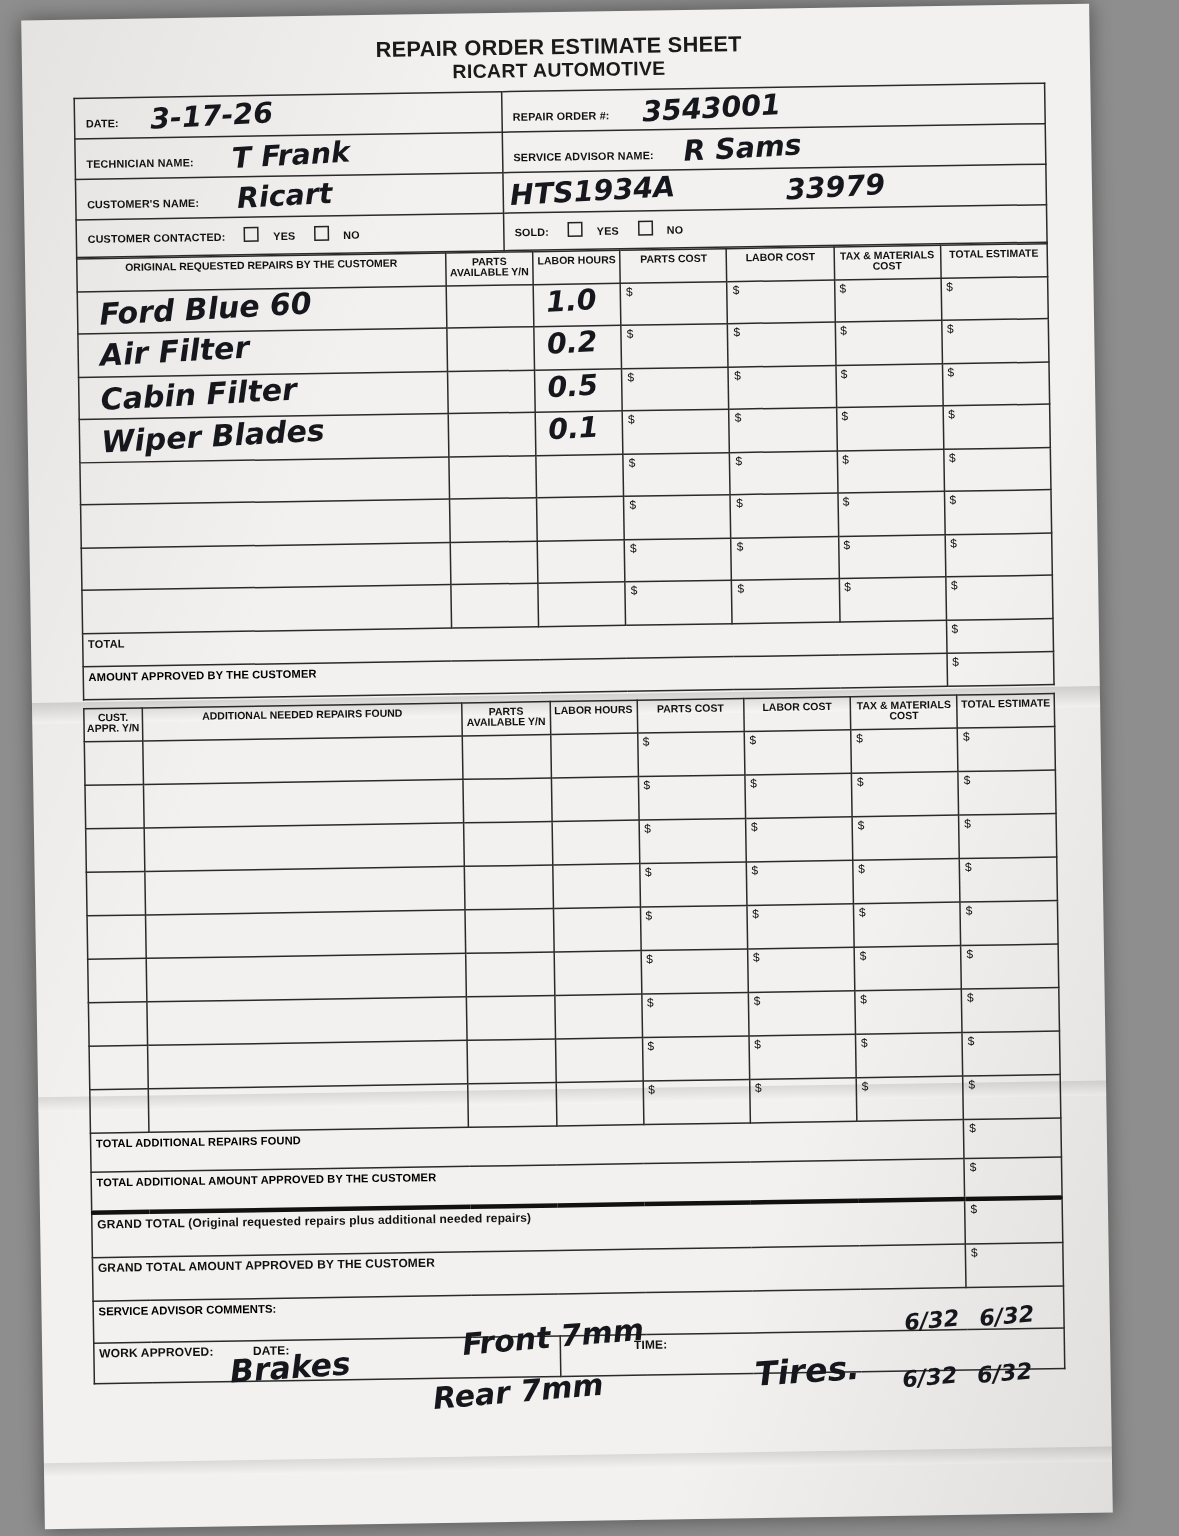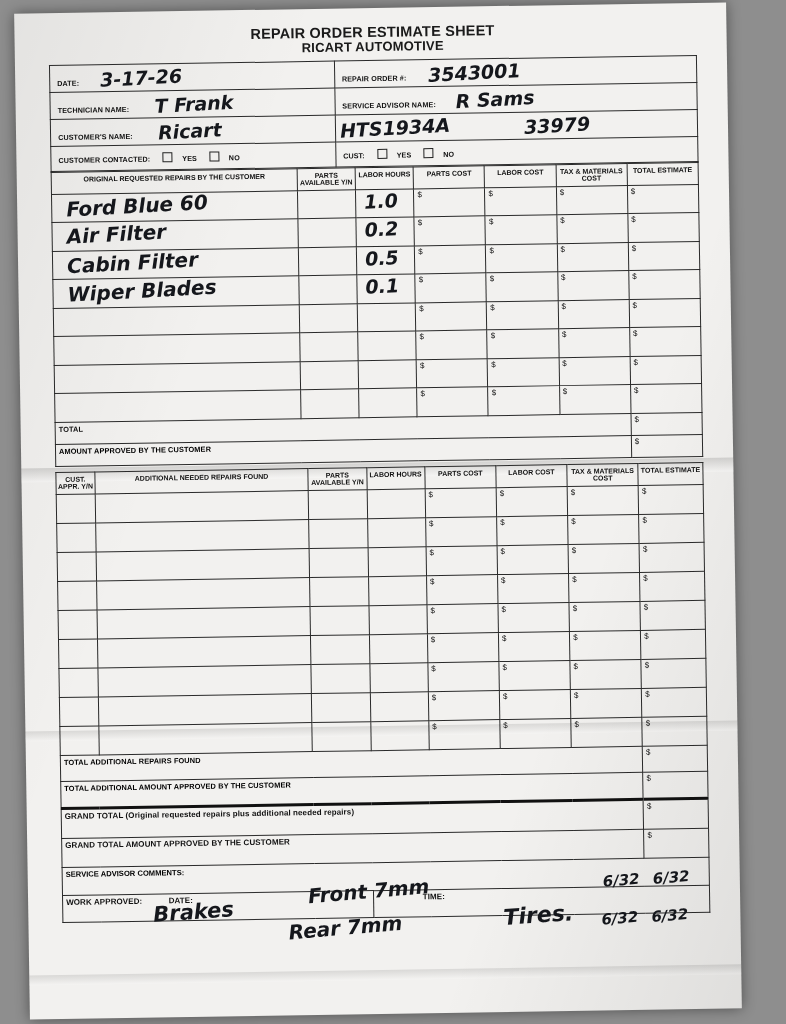--- a/index.html
+++ b/index.html
@@ -126,21 +126,21 @@
       </tr>
       <tr>
         <td class="cellpad">
           <span class="lbl">CUSTOMER CONTACTED:</span>
           <span class="chk"></span>
           <span class="lbl" style="display:inline">YES</span>
           <span class="chk"></span>
           <span class="lbl" style="display:inline">NO</span>
         </td>
         <td class="cellpad">
-          <span class="lbl">CUST:</span>
+          <span class="lbl">SOLD:</span>
           <span class="chk"></span>
           <span class="lbl" style="display:inline">YES</span>
           <span class="chk"></span>
           <span class="lbl" style="display:inline">NO</span>
         </td>
       </tr>
     </tbody>
       </table>
 
     <table class="grid">

